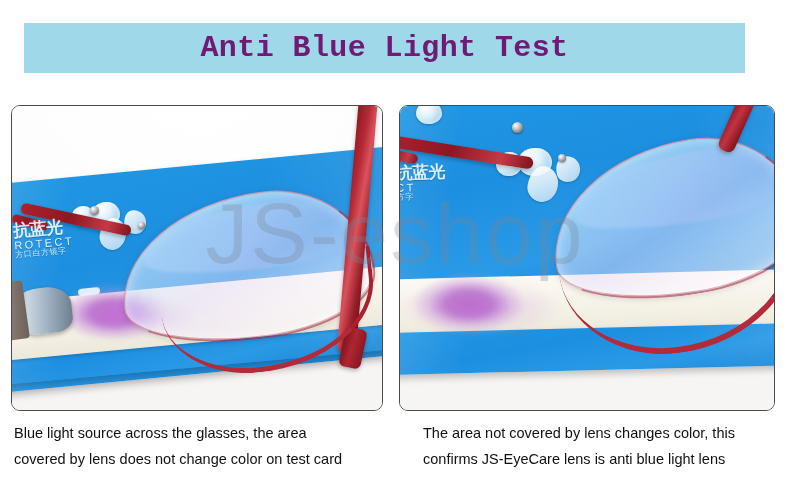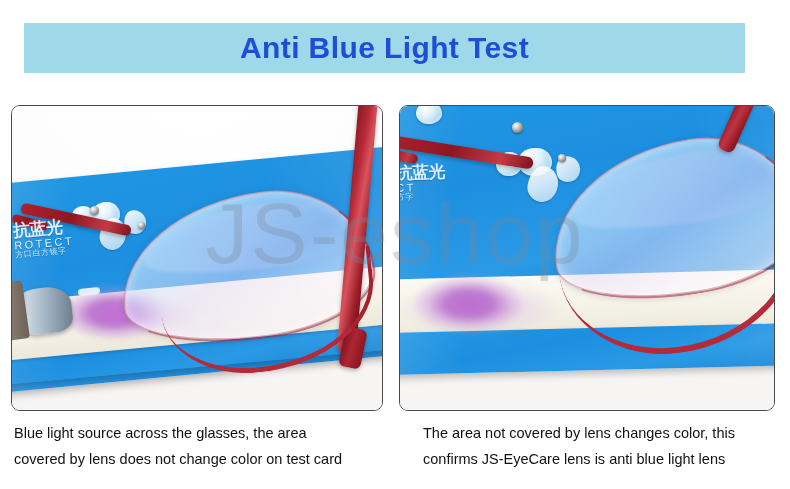--- a/index.html
+++ b/index.html
@@ -21,24 +21,24 @@
     left: 24px;
     top: 23px;
     width: 721px;
     height: 50px;
     background: #9fd8e8;
     display: flex;
     align-items: center;
     justify-content: center;
   }
   .header-title {
-    font-family: Liberation Sans, sans-serif;
+    font-family: Liberation Mono, monospace;
     font-size: 30px;
     font-weight: bold;
-    color: #1d4ed8;
+    color: #701a75;
     letter-spacing: 0.4px;
     white-space: nowrap;
   }
 
   
   .panels {
     position: absolute;
     left: 0;
     top: 105px;
     width: 790px;

